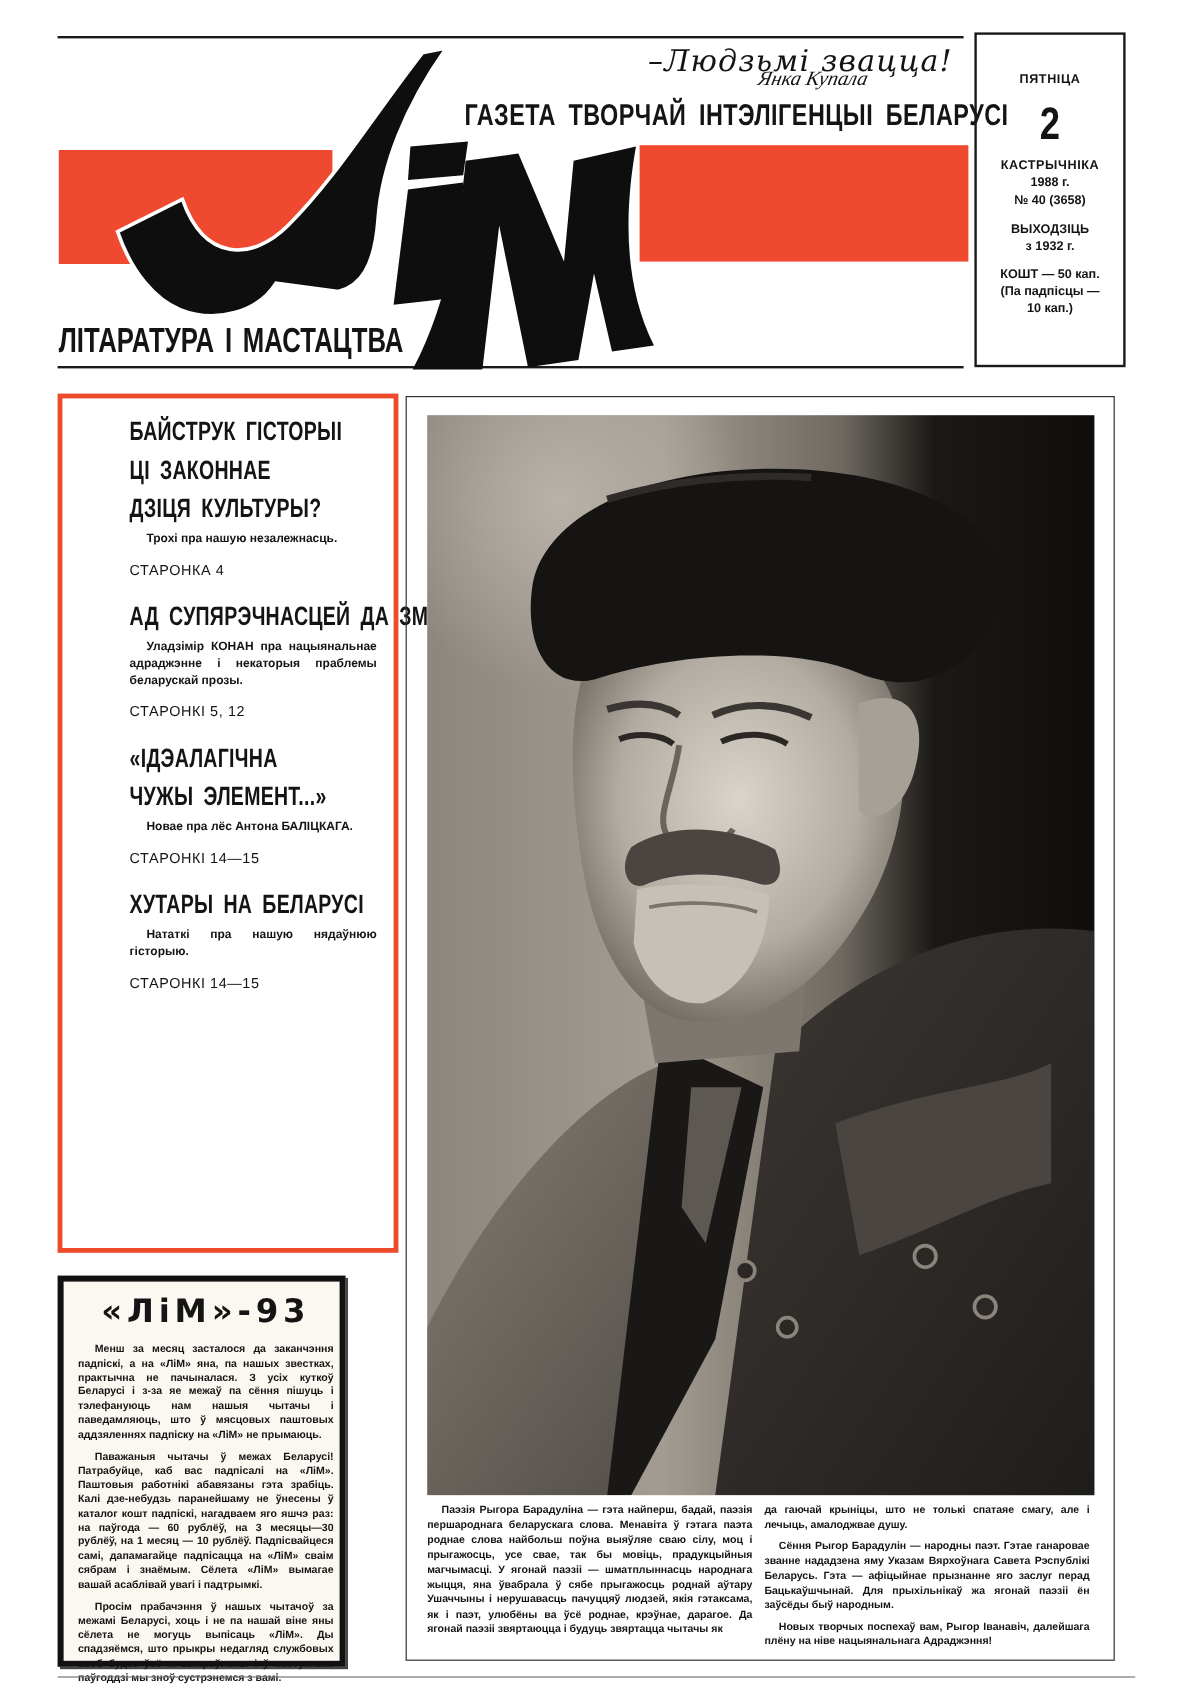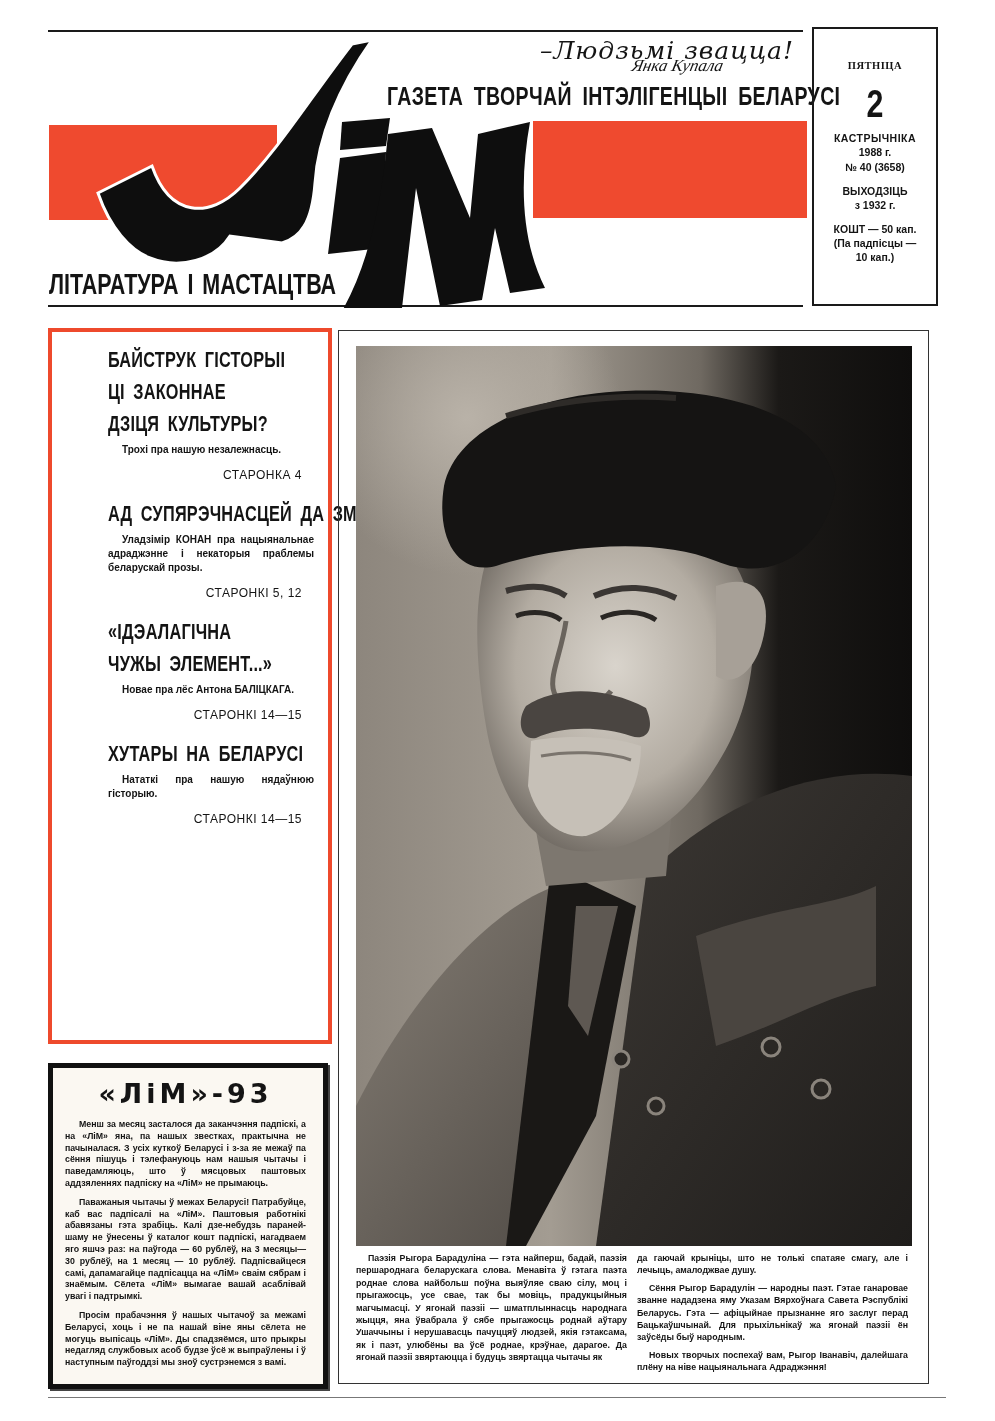--- a/index.html
+++ b/index.html
@@ -29,48 +29,48 @@
     position: absolute; left: 49px; top: 268px;
     font-weight: 700; font-size: 29px; letter-spacing: 0px; word-spacing: 4px;
     transform: scaleX(0.74); transform-origin: left center; white-space: nowrap;
   }
 
   
   .datebox {
     position: absolute; left: 812px; top: 27px; width: 126px; height: 279px;
     border: 2px solid #1a1a1a; text-align: center; font-weight: 700; font-size: 10.5px; line-height: 1.35;
   }
-  .datebox .weekday { margin-top: 30px; letter-spacing: 0.5px; font-family: Liberation Serif, serif; }
+  .datebox .weekday { margin-top: 30px; letter-spacing: 0.5px; }
   .datebox .day { font-size: 38px; line-height: 1; margin-top: 12px; transform: scaleX(0.8); }
   .datebox .month { margin-top: 8px; letter-spacing: 0.5px; }
   .datebox .block { margin-top: 10px; }
 
   
   .contents {
     position: absolute; left: 48px; top: 328px; width: 284px; height: 716px;
     border: 4px solid #ee4a2c; padding: 12px 10px 0 12px;
   }
   .item { margin-bottom: 16px; margin-left: 44px; }
   .item h2 {
     font-family: "Liberation Sans", sans-serif; font-weight: 700; font-size: 22px; line-height: 32px;
     transform: scaleX(0.74); transform-origin: left center; white-space: nowrap; letter-spacing: 0.3px;
     word-spacing: 5px;
   }
   .item .lead {
     font-weight: 700; font-size: 10px; line-height: 14px; margin-top: 3px; text-indent: 14px;
     text-align: justify; padding-right: 4px;
   }
   .item .page {
-    text-align: right; font-size: 12px; margin-top: 11px; padding-right: 16px; letter-spacing: 0.5px;
+    font-size: 12px; margin-top: 11px; padding-right: 16px; letter-spacing: 0.5px;
   }
 
   
   .lim93 {
-    position: absolute; left: 48px; top: 1063px; width: 280px; height: 326px;
-    border: 5px solid #111; background: #fbf8f2; padding: 8px 17px 0 12px;
+    position: absolute; left: 48px; top: 1063px; width: 240px; height: 326px;
+    border: 5px solid #111; background: #fbf8f2; padding: 8px 5px 0 12px;
     box-shadow: 2px 2px 0 #444;
   }
   .lim93 h3 {
     text-align: center; font-family: "DejaVu Sans", sans-serif; font-weight: 700; font-size: 27px;
     letter-spacing: 4px; margin-bottom: 10px; margin-top: 2px;
   }
   .lim93 p {
     font-weight: 700; font-size: 8.8px; line-height: 11.8px; text-align: justify;
     text-indent: 14px; margin-bottom: 7px;
   }

